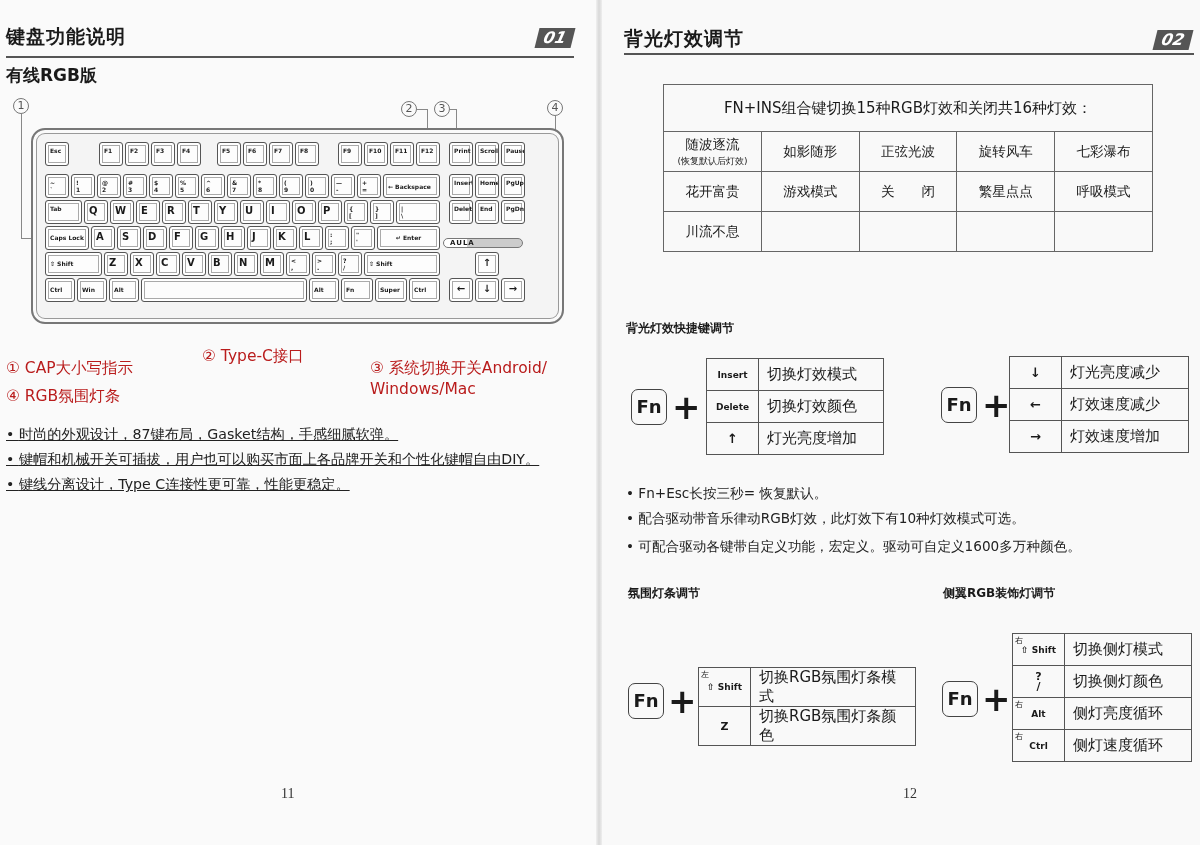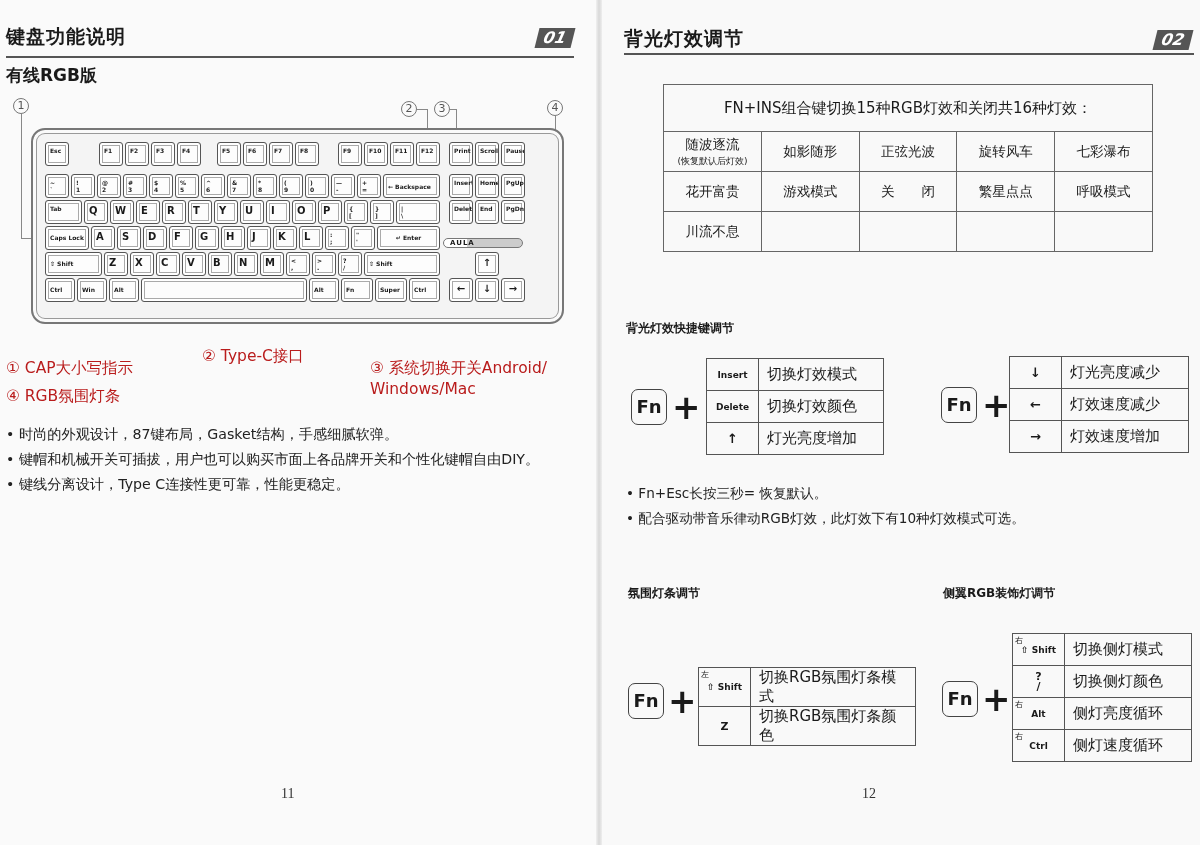--- a/index.html
+++ b/index.html
@@ -207,21 +207,21 @@
 </div>
 <div class="legend" style="left:370px;top:358px;width:215px;line-height:21px;">
   <span>③</span>
   <span>系统切换开关Android/ Windows/Mac</span>
 </div>
 <div class="legend" style="left:6px;top:386px;">
   <span>④</span>
   <span>RGB氛围灯条</span>
 </div>
 
-<ul class="bullets" style="left:6px;top:425px;">
+<ul class="bullets" style="left:6px;top:425px;text-decoration:underline;">
   <li>时尚的外观设计，87键布局，Gasket结构，手感细腻软弹。</li>
   <li>键帽和机械开关可插拔，用户也可以购买市面上各品牌开关和个性化键帽自由DIY。</li>
   <li>键线分离设计，Type C连接性更可靠，性能更稳定。</li>
 </ul>
 
 <div class="pg" style="left:281px;top:786px;">11</div>
 
 <div class="hdr-title" style="left:624px;top:26px;">背光灯效调节</div>
 <div class="badge" style="left:1155px;top:30px;">02</div>
 <div class="hdr-rule" style="left:624px;top:53px;width:570px;"></div>
@@ -291,20 +291,21 @@
   <tr>
         <td class="k" style="font-size:13px;">→</td>
         <td>灯效速度增加</td>
       </tr>
 </tbody>
   </table>
 
 <ul class="bullets" style="left:626px;top:485px;font-size:13.6px;">
   <li style="margin-bottom:7px;">Fn+Esc长按三秒= 恢复默认。</li>
   <li style="margin-bottom:10px;">配合驱动带音乐律动RGB灯效，此灯效下有10种灯效模式可选。</li>
+  <li>可配合驱动各键带自定义功能，宏定义。驱动可自定义1600多万种颜色。</li>
 </ul>
 
 <div class="sec-label" style="left:628px;top:585px;">氛围灯条调节</div>
 <div class="sec-label" style="left:943px;top:585px;">侧翼RGB装饰灯调节</div>
 
 <div class="fnkey" style="left:628px;top:683px;">Fn</div>
 <div class="plus" style="left:668px;top:684px;">+</div>
 <table class="sc" style="left:698px;top:667px;width:218px;">
   <tbody>
       <tr>
@@ -335,13 +336,13 @@
         <td class="k"><span class="tag">右</span><span>Alt</span></td>
         <td>侧灯亮度循环</td>
       </tr>
   <tr>
         <td class="k"><span class="tag">右</span><span>Ctrl</span></td>
         <td>侧灯速度循环</td>
       </tr>
 </tbody>
   </table>
 
-<div class="pg" style="left:862px;top:786px;">12</div>
+<div class="pg" style="left:903px;top:786px;">12</div>
 
 </body></html>

